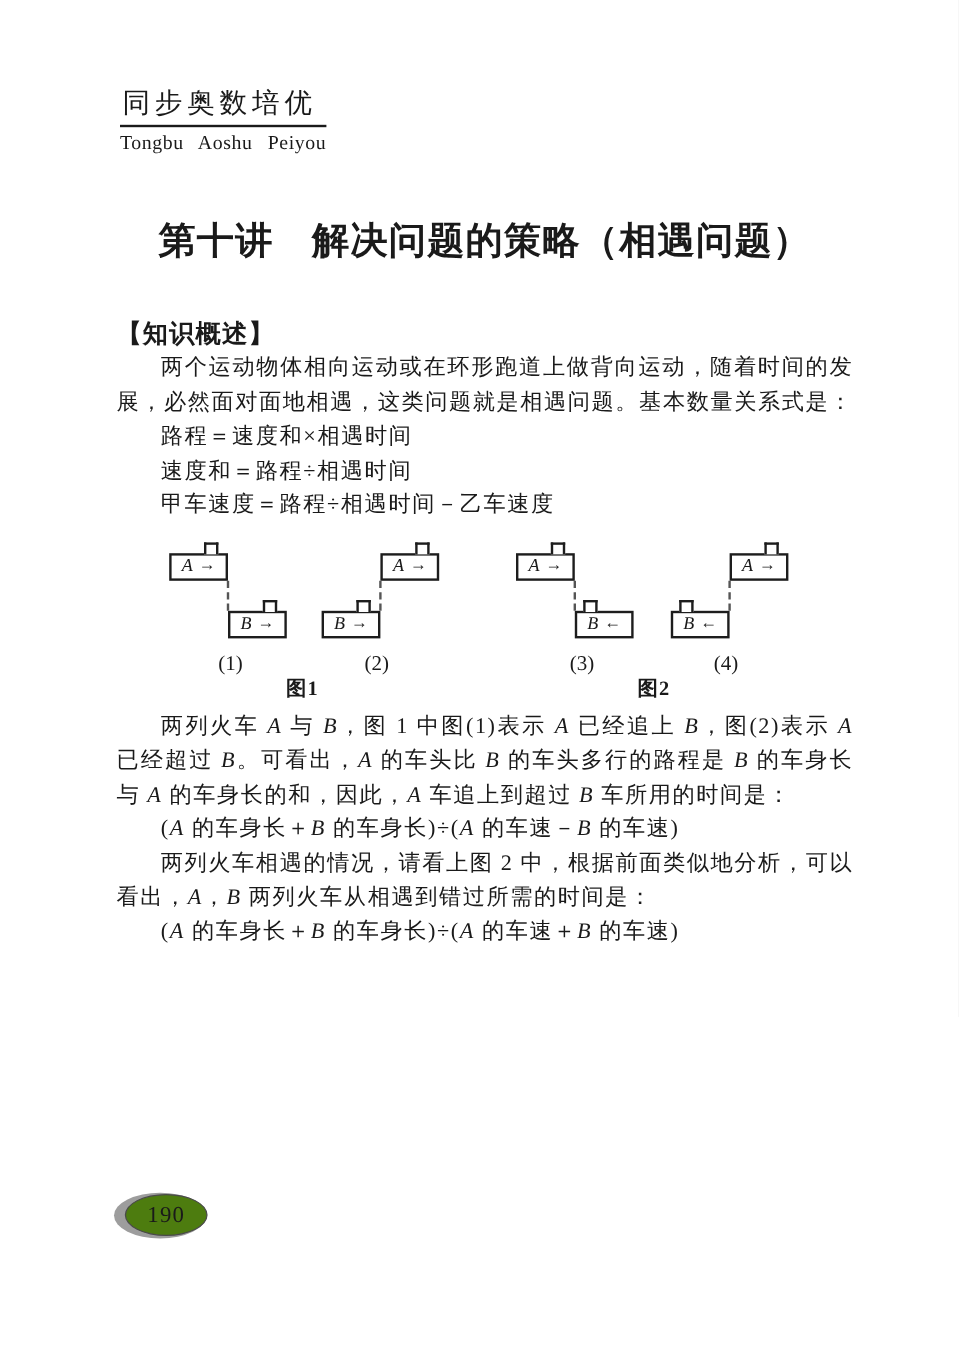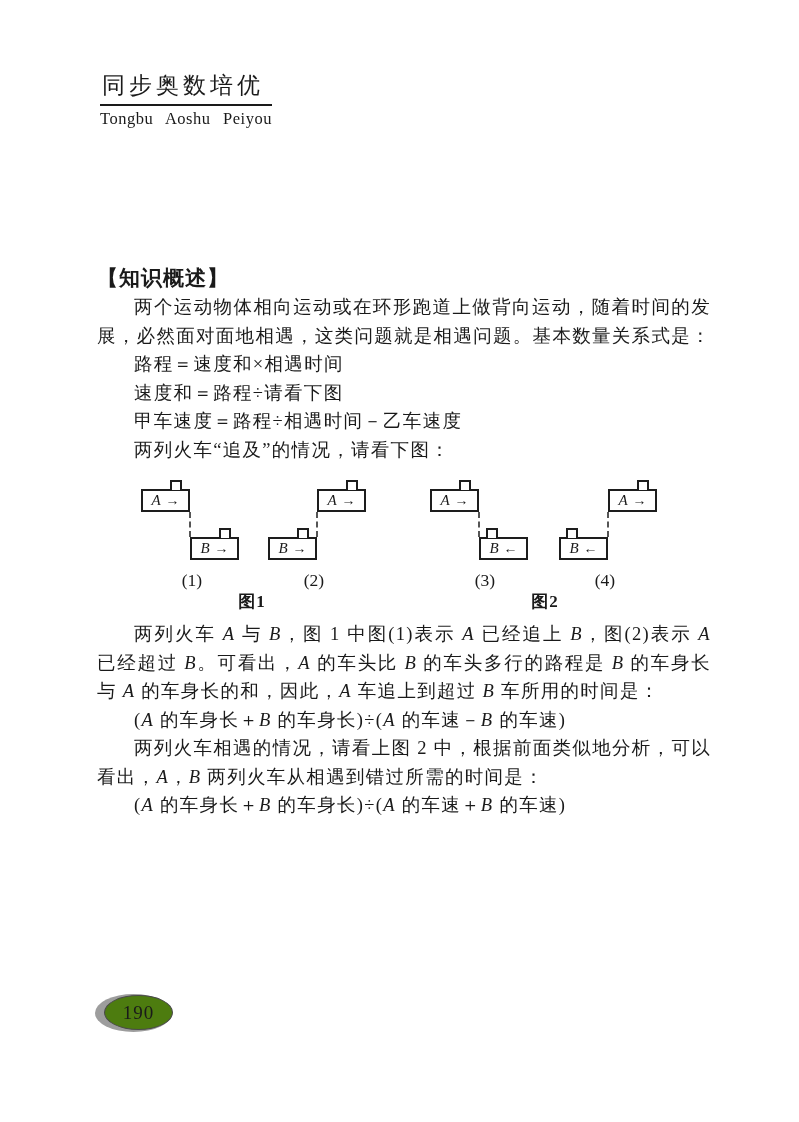--- a/index.html
+++ b/index.html
@@ -57,31 +57,31 @@
 </head>
 <body>
 
 <div class="page">
 
   <div class="running-head">
     <div class="rh-cn">同步奥数培优</div>
     <div class="rh-en">Tongbu Aoshu Peiyou</div>
   </div>
 
+  <div class="lesson-title">第十讲　解决问题的策略（相遇问题）</div>
 
   <div class="content">
     <div class="section-heading">【知识概述】</div>
 
     <p class="para">两个运动物体相向运动或在环形跑道上做背向运动，随着时间的发展，必然面对面地相遇，这类问题就是相遇问题。基本数量关系式是：</p>
 
     <p class="formula-line">路程＝速度和×相遇时间</p>
-    <p class="formula-line">速度和＝路程÷请看下图</p>
+    <p class="formula-line">速度和＝路程÷相遇时间</p>
     <p class="formula-line">甲车速度＝路程÷相遇时间－乙车速度</p>
 
-    <p class="para">两列火车“追及”的情况，请看下图：</p>
 
     <div class="figure">
 
       <div class="train row-a c1a">
         <span class="chimney ch-r"></span>
         <span class="tl">A</span>
         <span class="arw">→</span>
       </div>
       <div class="dash d1"></div>
       <div class="train row-b c1b">

